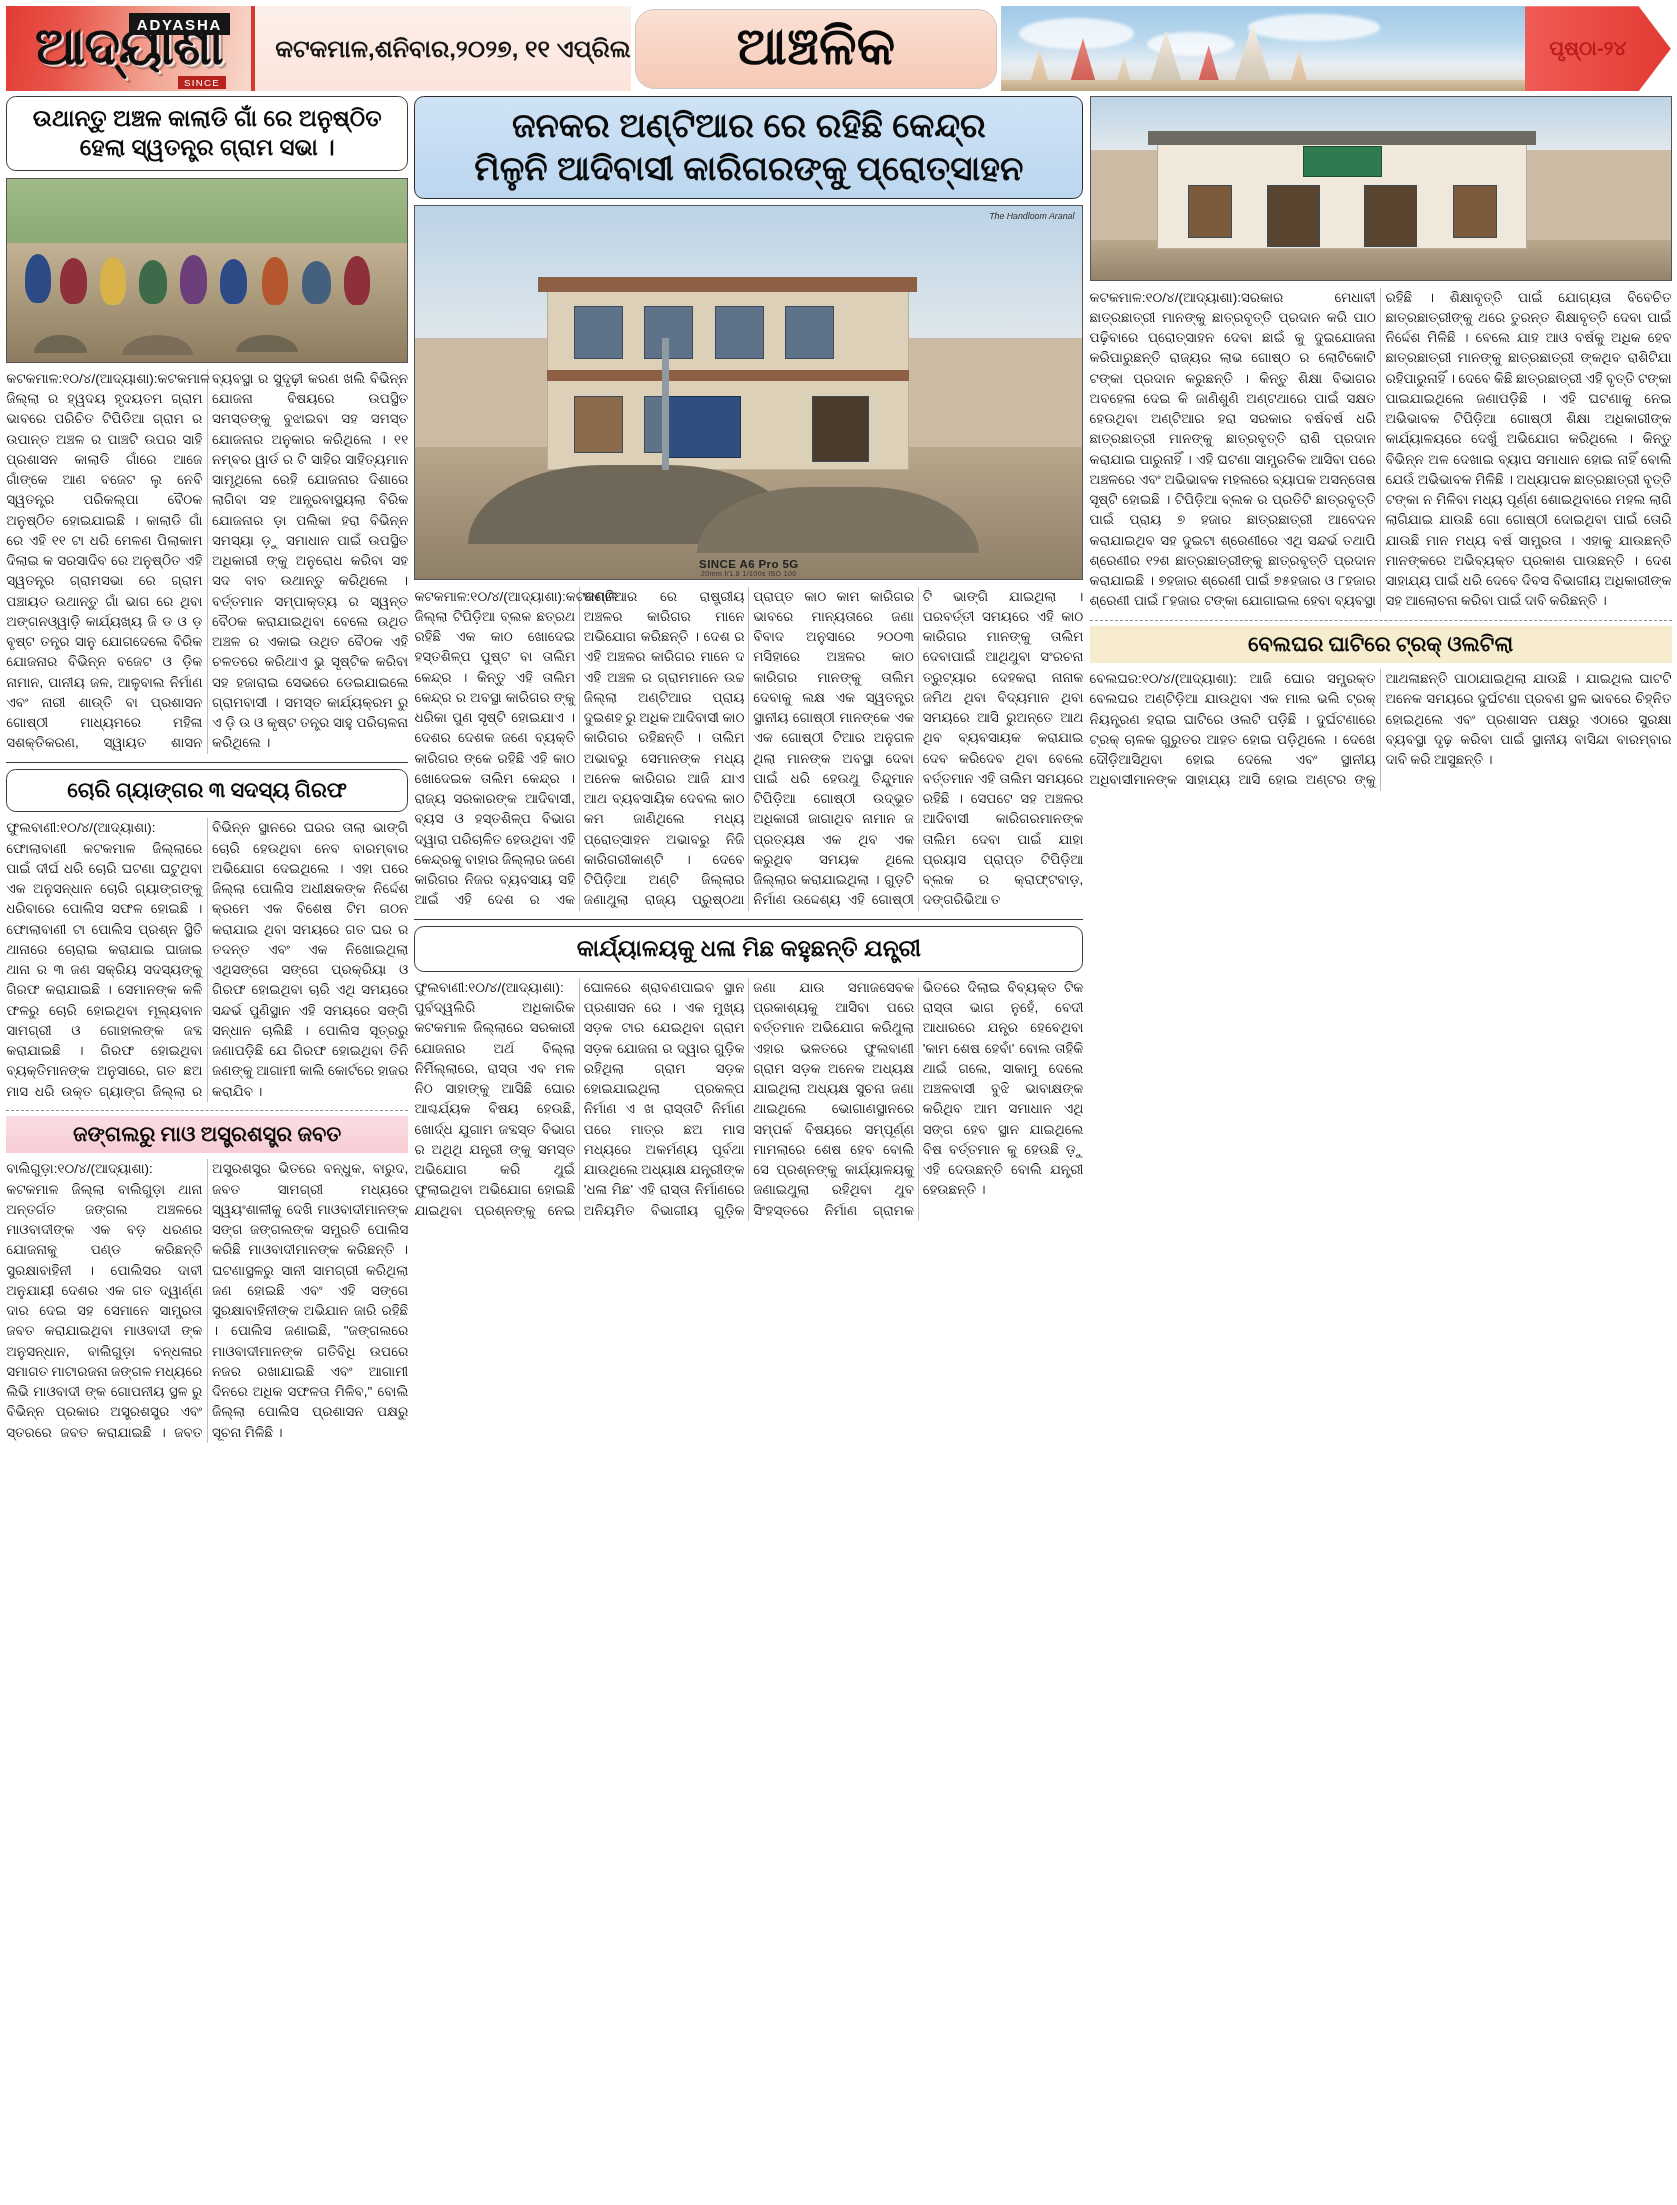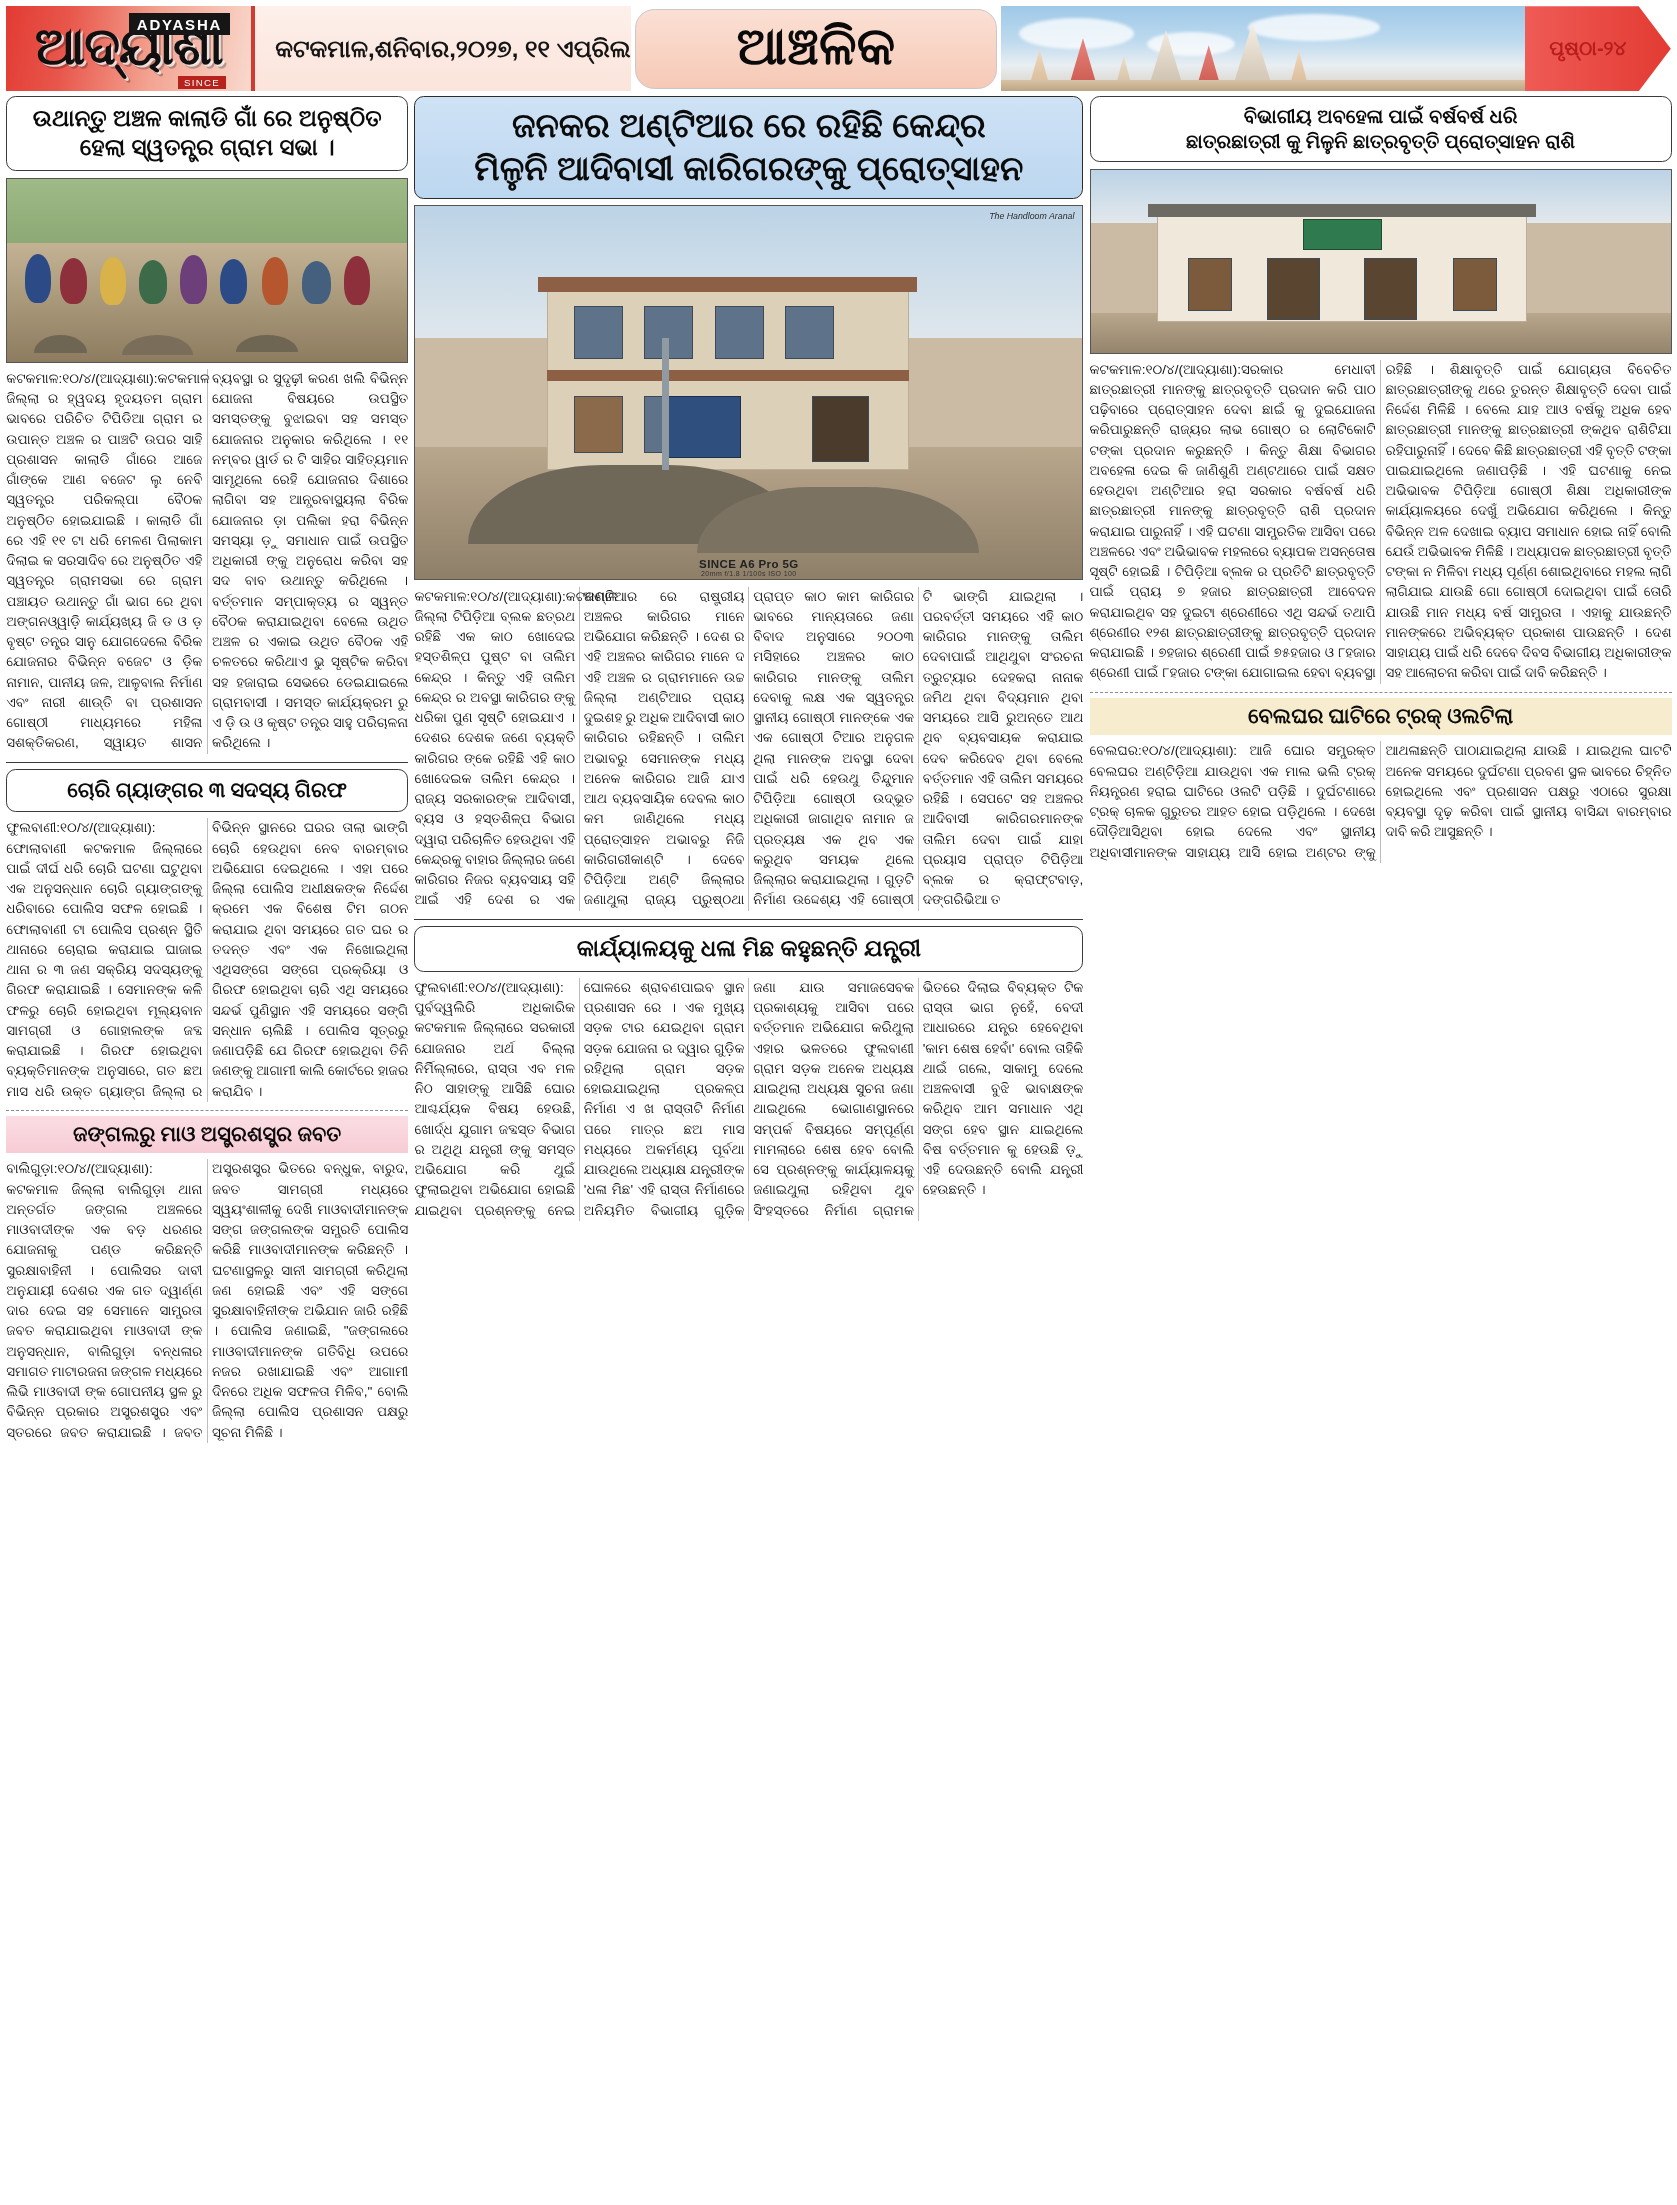--- a/index.html
+++ b/index.html
@@ -385,24 +385,20 @@
 
       <div class="headline-box">
         <div class="hl hl-md">କାର୍ଯ୍ୟାଳୟକୁ ଧଳା ମିଛ କହୁଛନ୍ତି ଯନ୍ତ୍ରୀ</div>
       </div>
 
       <div class="body-text four-col">ଫୁଲବାଣୀ:୧୦/୪/(ଆଦ୍ୟାଶା): ପୁର୍ବଦ୍ୱଲିରି ଅଧିକାରିକ କଟକମାଳ ଜିଲ୍ଲାରେ ସରକାରୀ ଯୋଜନାର ଅର୍ଥ ବିଲ୍ଲା ନିର୍ମିଲ୍ଲାରେ, ରାସ୍ତା ଏବ ମଳ ନିଠ ସାହାଙ୍କୁ ଆସିଛି ଘୋର ଆଶ୍ଚର୍ଯ୍ୟକ ବିଷୟ ହେଉଛି, ଖୋର୍ଦ୍ଧ ଯୁଗାମ ଜବ୍ଦସ୍ତ ବିଭାଗ ର ଅଥିଥି ଯନ୍ତ୍ରୀ ଙ୍କୁ ସମସ୍ତ ଅଭିଯୋଗ କରି ଥୁଇଁ ଫୁଲାଇଥିବା ଅଭିଯୋଗ ହୋଇଛି ଯାଇଥିବା ପ୍ରଶ୍ନଙ୍କୁ ନେଇ ଘୋଳରେ ଶ୍ରାବଣପାଇବ ସ୍ଥାନ ପ୍ରଶାସନ ରେ । ଏକ ମୁଖ୍ୟ ସଡ଼କ ଟାର ଯେଇଥିବା ଗ୍ରାମ ସଡ଼କ ଯୋଜନା ର ଦ୍ୱାର ଗୁଡ଼ିକ ରହିଥିଲା ଗ୍ରାମ ସଡ଼କ ହୋଇଯାଇଥିଲା ପ୍ରକଳ୍ପ ନିର୍ମାଣ ଏ ଖ ରାସ୍ତାଟି ନିର୍ମାଣ ପରେ ମାତ୍ର ଛଅ ମାସ ମଧ୍ୟରେ ଅକର୍ମଣ୍ୟ ପୂର୍ବଥା ଯାଉଥିଲେ ଅଧ୍ୟାକ୍ଷ ଯନ୍ତ୍ରୀଙ୍କ 'ଧଳା ମିଛ' ଏହି ରାସ୍ତା ନିର୍ମାଣରେ ଅନିୟମିତ ବିଭାଗୀୟ ଗୁଡ଼ିକ ଜଣା ଯାଉ ସମାଜସେବକ ପ୍ରକାଶ୍ୟକୁ ଆସିବା ପରେ ବର୍ତ୍ତମାନ ଅଭିଯୋଗ କରିଥୁଲା ଏହାର ଭଳତରେ ଫୁଲବାଣୀ ଗ୍ରାମ ସଡ଼କ ଅନେକ ଅଧ୍ୟକ୍ଷ ଯାଇଥିଲା ଅଧ୍ୟକ୍ଷ ସୁଚନା ଜଣା ଥାଇଥିଲେ ଭୋଗାଣସ୍ଥାନରେ ସମ୍ପର୍କ ବିଷୟରେ ସମ୍ପୂର୍ଣ୍ଣ ମାମଲାରେ ଶେଷ ହେବ ବୋଲି ସେ ପ୍ରଶ୍ନଙ୍କୁ କାର୍ଯ୍ୟାଳୟକୁ ଜଣାଇଥୁଲା ରହିଥିବା ଥୁବ ସିଂହସ୍ତରେ ନିର୍ମାଣ ଗ୍ରାମକ ଭିତରେ ଦିଲାଇ ବିବ୍ୟକ୍ତ ଟିକ ରାସ୍ତା ଭାଗ ନୁହେଁ, ବେଦୀ ଆଧାରରେ ଯନ୍ତ୍ର ହେବେଥିବା 'କାମ ଶେଷ ହେବାଁ' ବୋଲ ତାହିକି ଥାଇଁ ଗଲେ, ସାକାମୁ ଦେଲେ ଅଞ୍ଚଳବାସୀ ବୁଝି ଭାବାକ୍ଷଙ୍କ କରିଥିବ ଆମ ସମାଧାନ ଏଥି ସଙ୍ଗ ହେବ ସ୍ଥାନ ଯାଇଥିଲେ ବିଷ ବର୍ତ୍ତମାନ କୁ ହେଉଛି ଡ଼ୁ ଏହି ଦେଉଛନ୍ତି ବୋଲି ଯନ୍ତ୍ରୀ ହେଉଛନ୍ତି ।</div>
     </div>
 
     <div class="col">
 
-      <div class="headline-box">
-        <div class="hl hl-xs">ବିଭାଗୀୟ ଅବହେଳା ପାଇଁ ବର୍ଷବର୍ଷ ଧରି</div>
-        <div class="hl hl-xs">ଛାତ୍ରଛାତ୍ରୀ କୁ ମିଳୁନି ଛାତ୍ରବୃତ୍ତି ପ୍ରୋତ୍ସାହନ ରାଶି</div>
-      </div>
 
       <div class="photo" style="height:185px;">
         <span class="sky" style="height:53px;background:linear-gradient(180deg,#bcd3e6,#e2e8ec);"></span>
         <span class="ground" style="height:40px;background:linear-gradient(180deg,#b9a78c,#94846c);"></span>
         <span class="bldg" style="left:66px;top:42px;width:370px;height:110px;background:#f0e9db;"></span>
         <span class="roof" style="left:57px;top:34px;width:388px;height:13.2px;background:#6d6a63;"></span>
         <span style="position:absolute;left:212px;top:49px;width:79px;height:31px;background:#2f7a4f;border:1.3px solid #1d4d33;"></span>
         <span class="win" style="left:97px;top:88px;width:44px;height:53px;background:#7c5a3c;"></span>
         <span class="win" style="left:176px;top:88px;width:53px;height:62px;background:#5a4630;"></span>
         <span class="win" style="left:273px;top:88px;width:53px;height:62px;background:#5a4630;"></span>

